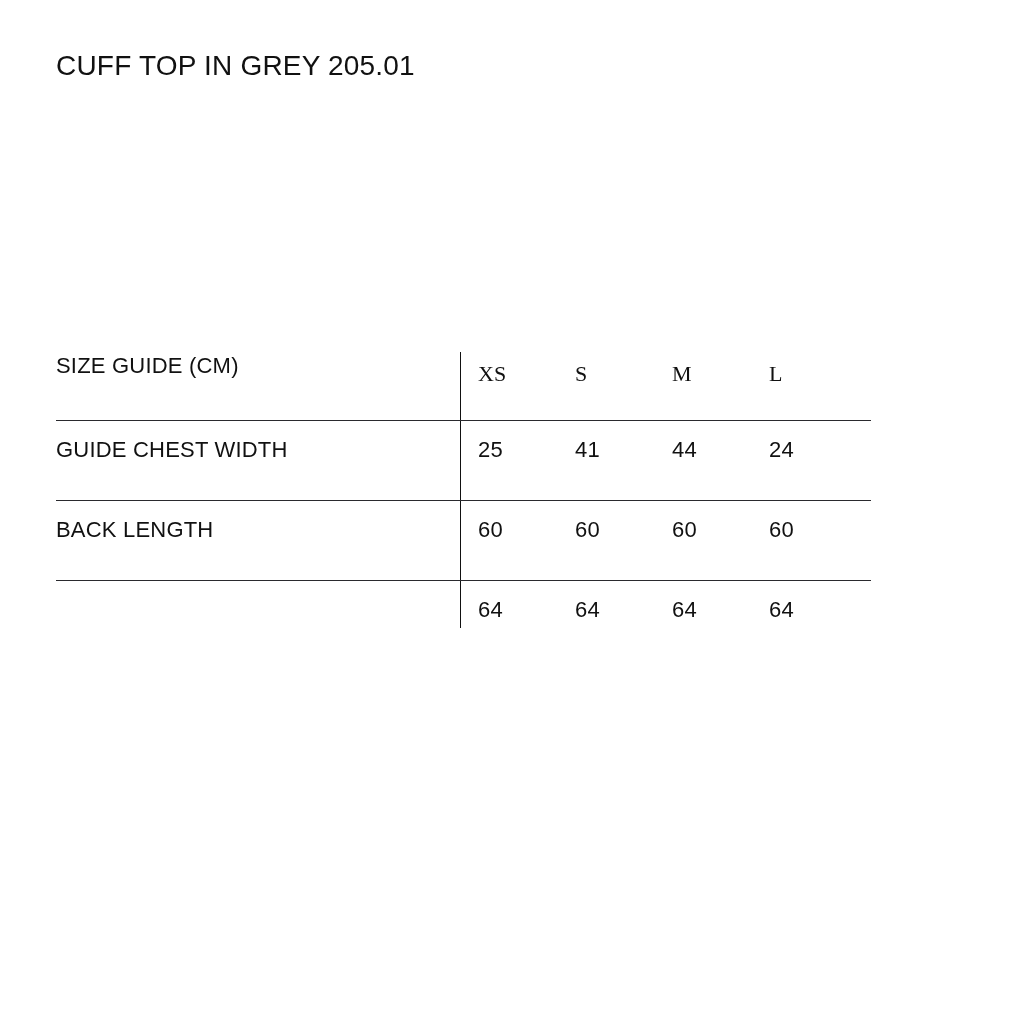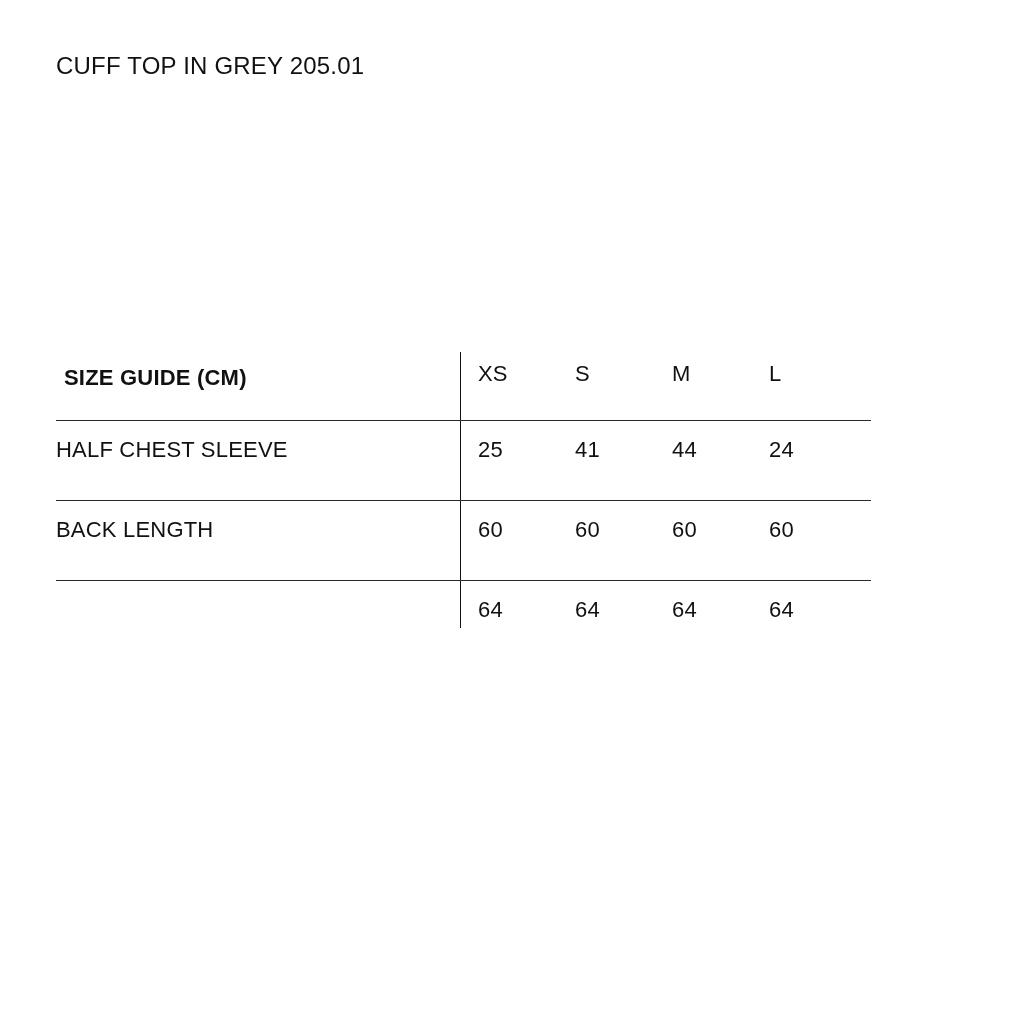--- a/index.html
+++ b/index.html
@@ -15,21 +15,21 @@
     font-family: "Liberation Sans", sans-serif;
     color: #111111;
     -webkit-font-smoothing: antialiased;
   }
 
   
   .product-title {
     position: absolute;
     left: 56px;
     top: 52px;
-    font-size: 24px;
+    font-size: 28px;
     font-weight: 400;
     letter-spacing: 0.2px;
     line-height: 28px;
     white-space: nowrap;
     color: #111111;
   }
 
   
   .size-guide {
     position: absolute;
@@ -74,38 +74,38 @@
     position: absolute;
     left: 0px;
     top: 16px;
     font-size: 22px;
     font-weight: 400;
     letter-spacing: 0.2px;
     line-height: 28px;
     white-space: nowrap;
   }
   .r-head .row-label {
-    top: 12px;
-    font-weight: 700;
-    margin-left: 8px;
+    top: 0;
+    font-weight: 400;
   }
 
   .size-cell {
     position: absolute;
     top: 16px;
     font-size: 22px;
     font-weight: 400;
     letter-spacing: 0.2px;
     line-height: 28px;
     white-space: nowrap;
     text-align: left;
   }
   .r-head .size-cell {
     top: 8px;
     font-weight: 400;
+    font-family: Liberation Serif, serif;
   }
   
   .size-cell.c0 { left: 422px; }
   .size-cell.c1 { left: 519px; }
   .size-cell.c2 { left: 616px; }
   .size-cell.c3 { left: 713px; }
 </style>
 </head>
 <body>
 
@@ -118,21 +118,21 @@
   <div class="sg-row r-head">
     <div class="row-label">SIZE GUIDE (CM)</div>
     <div class="size-cell c0">XS</div>
     <div class="size-cell c1">S</div>
     <div class="size-cell c2">M</div>
     <div class="size-cell c3">L</div>
   </div>
 
   <div class="sg-row r-0">
     <div class="rule"></div>
-    <div class="row-label">HALF CHEST SLEEVE</div>
+    <div class="row-label">GUIDE CHEST WIDTH</div>
     <div class="size-cell c0">25</div>
     <div class="size-cell c1">41</div>
     <div class="size-cell c2">44</div>
     <div class="size-cell c3">24</div>
   </div>
 
   <div class="sg-row r-1">
     <div class="rule"></div>
     <div class="row-label">BACK LENGTH</div>
     <div class="size-cell c0">60</div>

